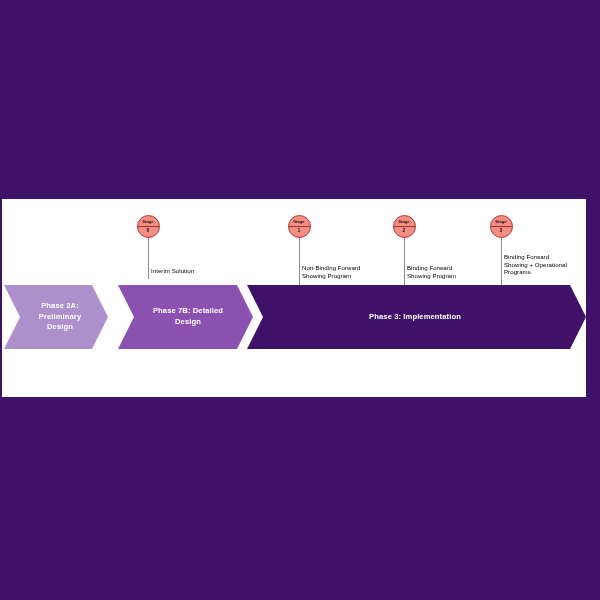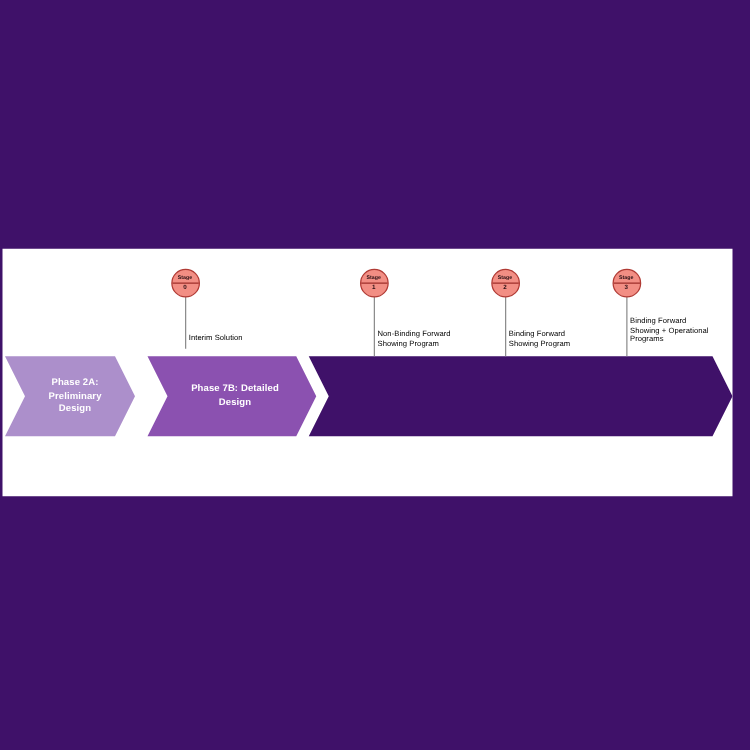--- a/index.html
+++ b/index.html
@@ -125,20 +125,21 @@
       <polygon points="245,86 568,86 584,118 568,150 245,150 261,118" fill="#3f1169"></polygon>
     </svg>
 
     <div class="phase-label" style="left:16px; top:102px; width:84px;">Phase 2A:
 Preliminary
 Design</div>
 
     <div class="phase-label" style="left:128px; top:107px; width:116px;">Phase 7B: Detailed
 Design</div>
 
+    <div class="phase-label" style="left:258px; top:113px; width:310px;">Phase 3: Implementation</div>
 
     <div class="milestone" style="left:0; top:0; width:584px; height:198px;">
       <div class="stage-stem" style="left:145.5px; top:26px; height:54px;"></div>
       <div class="stage-circle" style="left:134.5px; top:16px;">
         <span class="stage-word">Stage</span>
         <span class="stage-num">0</span>
       </div>
       <div class="milestone-text" style="left:149px; top:68px; width:120px;">Interim Solution</div>
     </div>
 

